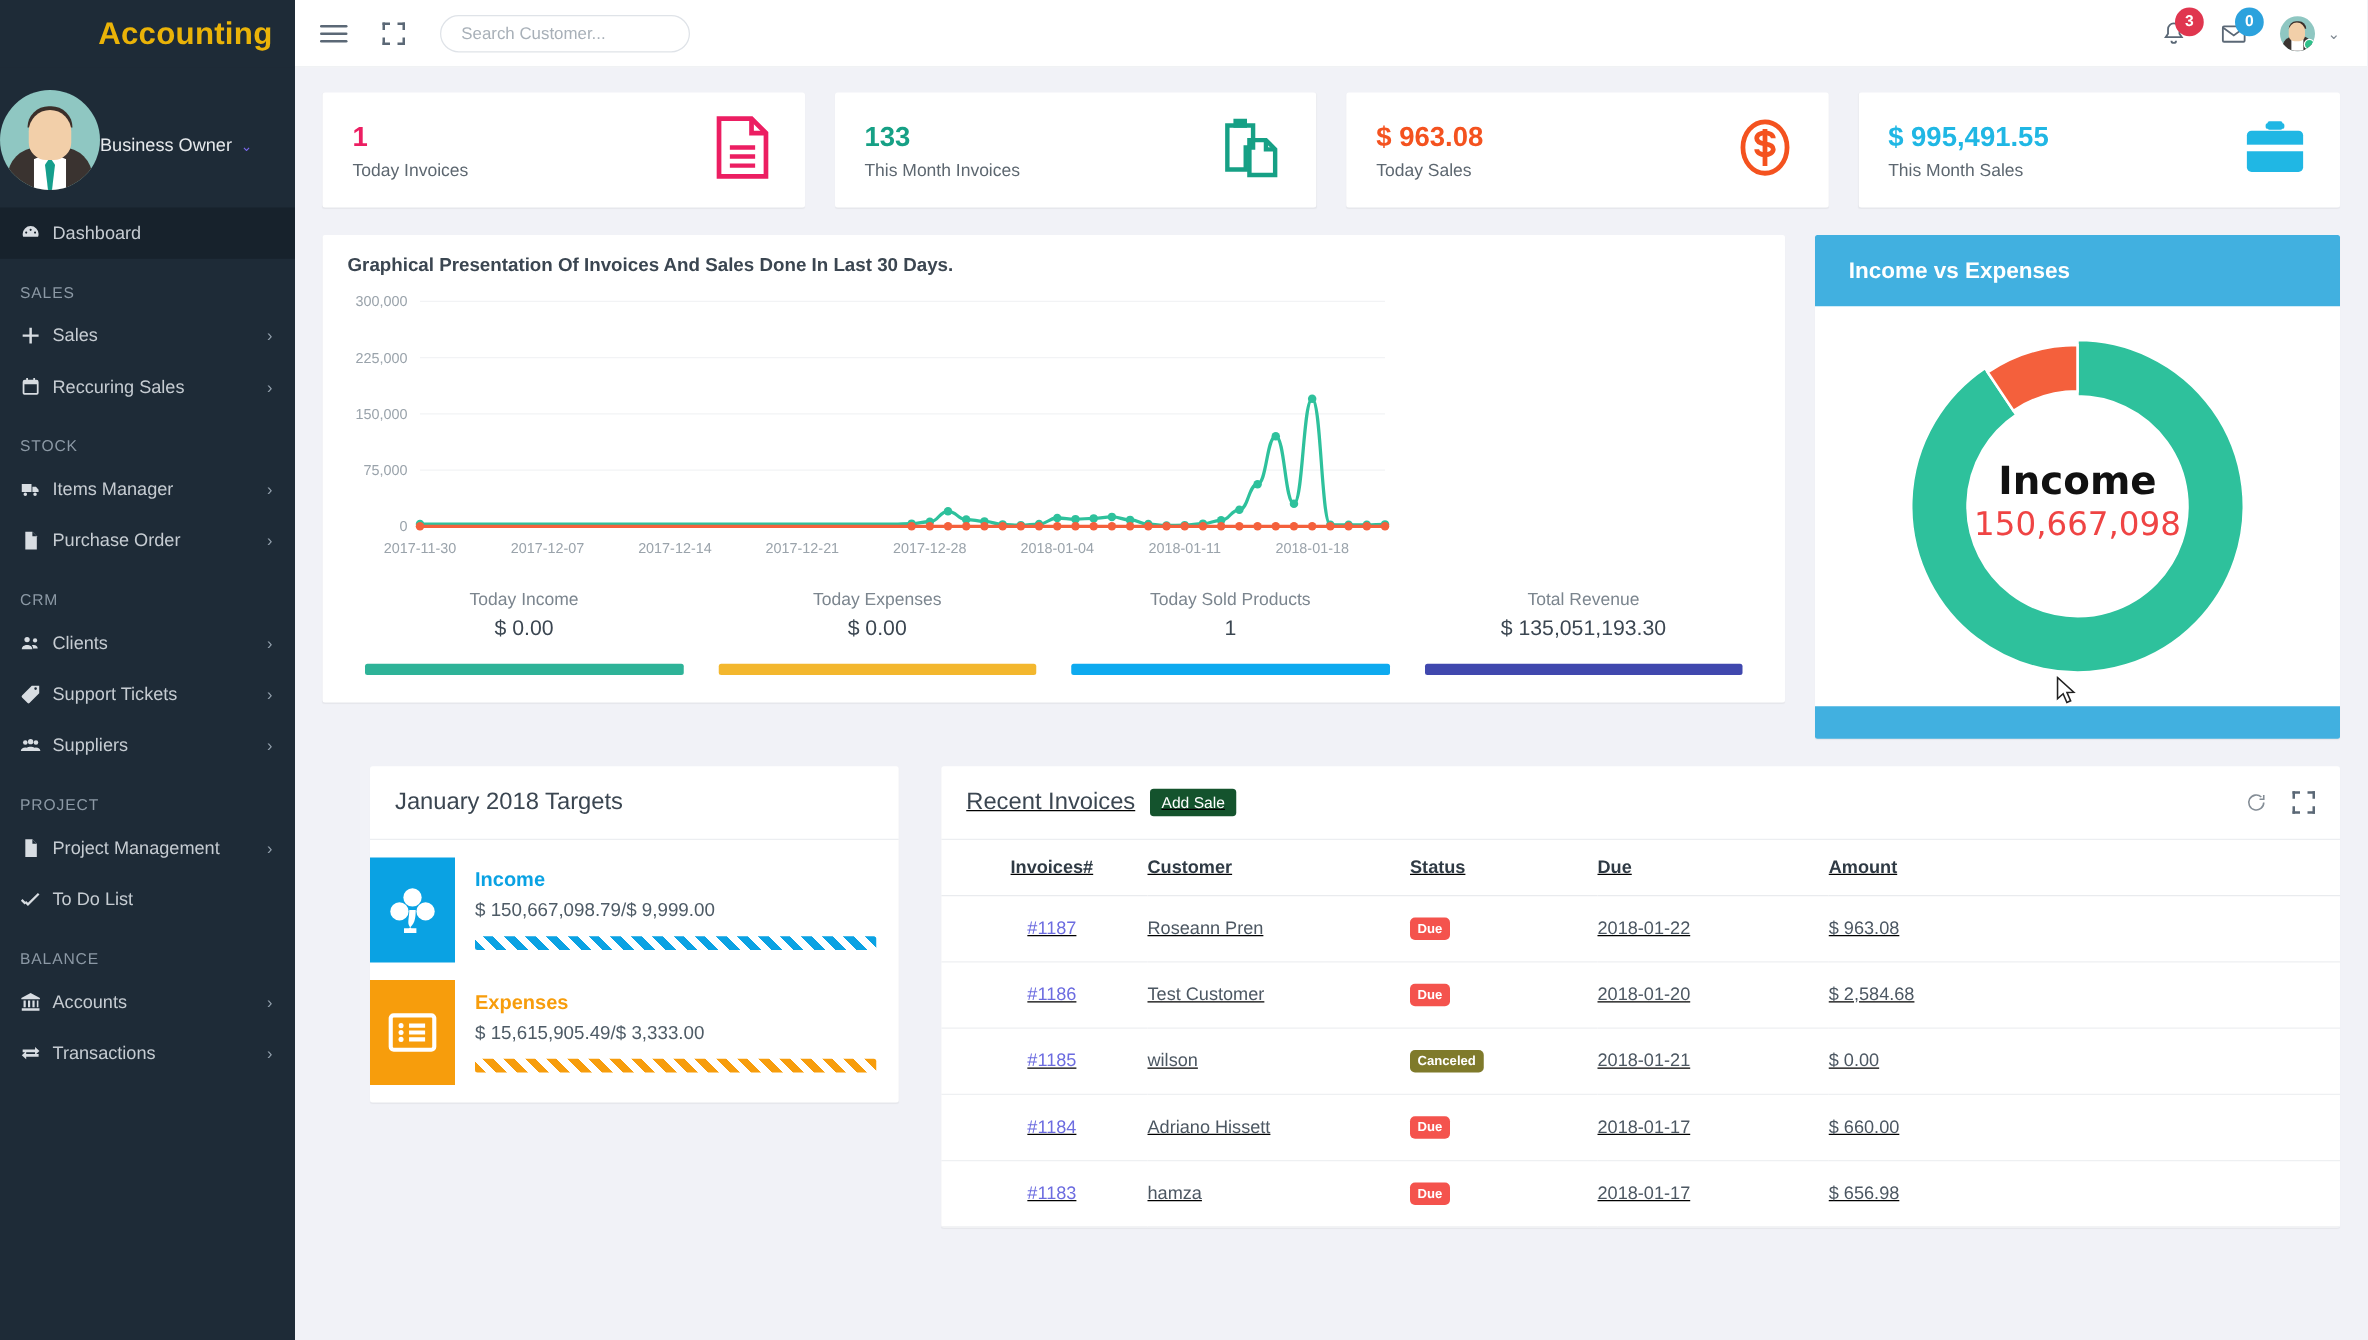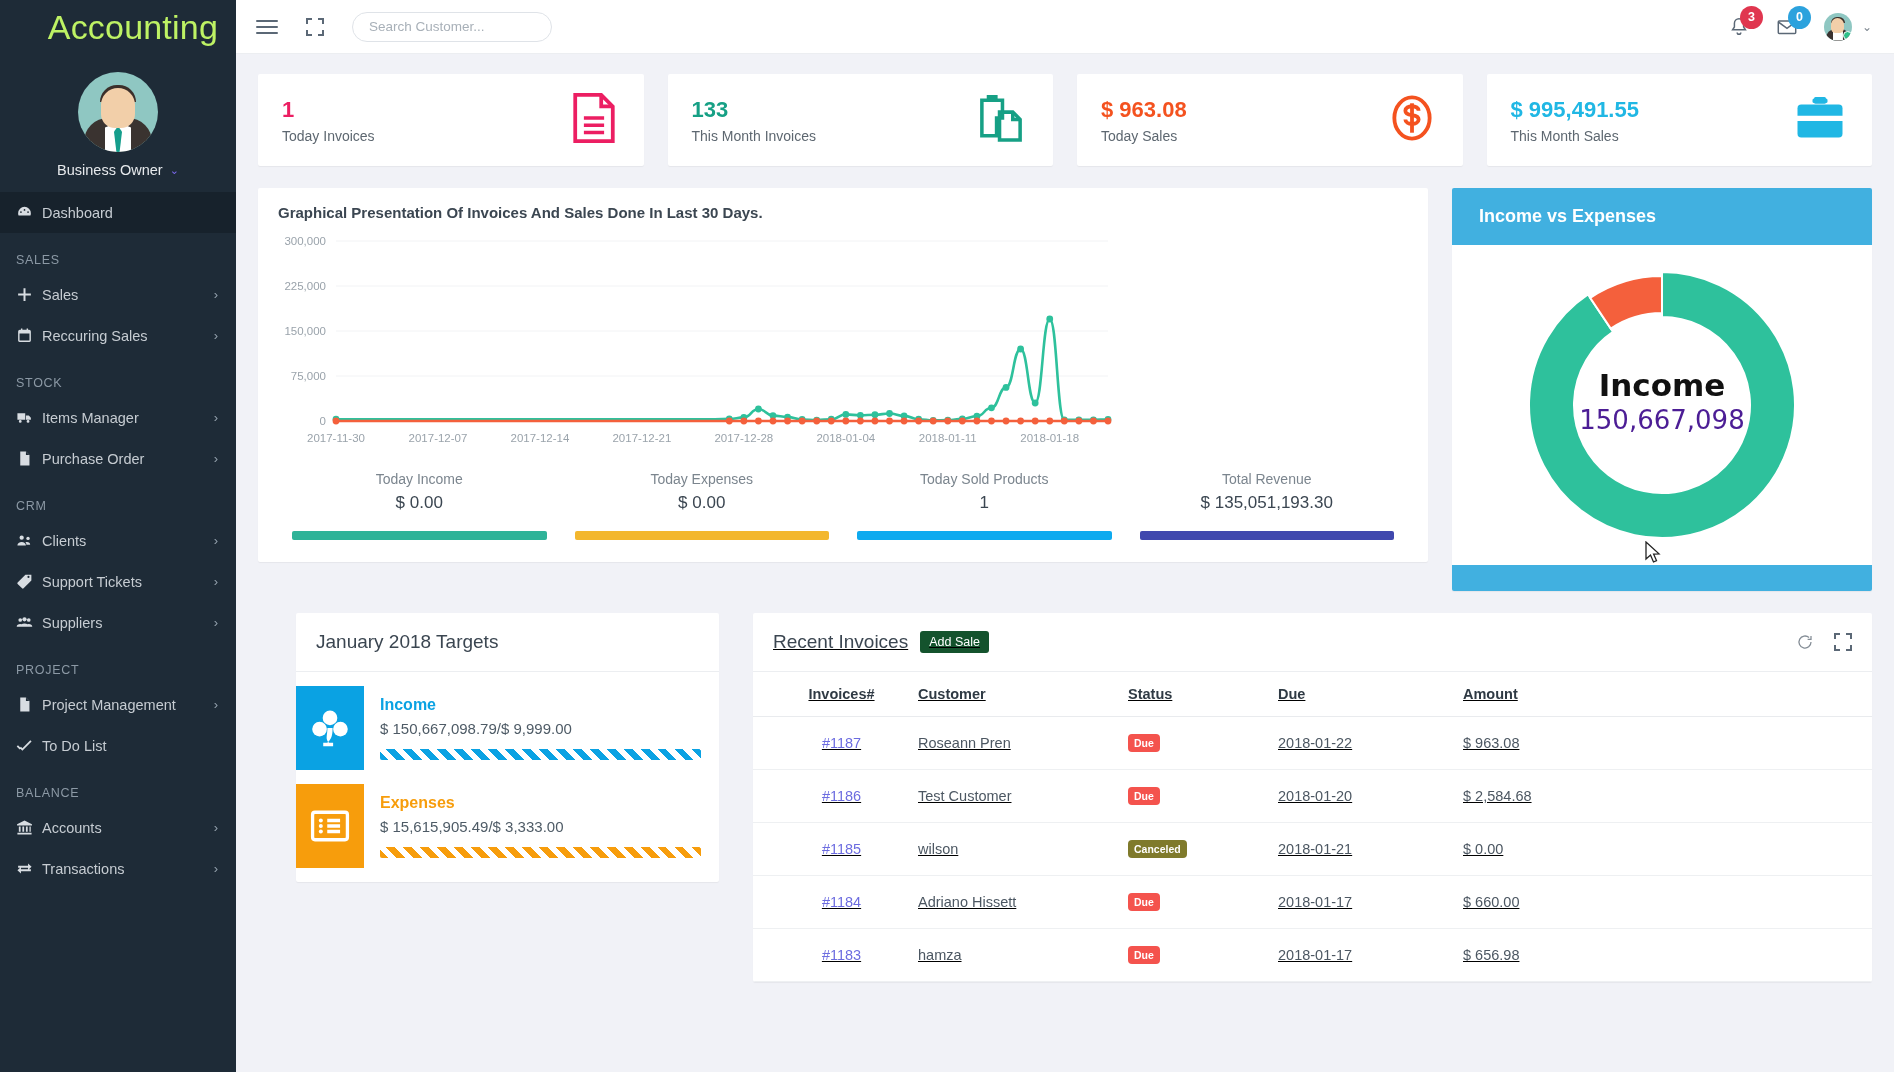--- a/index.html
+++ b/index.html
@@ -19,25 +19,25 @@
     overflow: hidden;
     position: relative;
   }
   .brand {
     height: 54px;
     display: flex; align-items: center; justify-content: flex-end;
     padding-right: 18px;
     background: #1e2b37;
   }
   .brand-title {
-    color: #bef264; font-size: 34px; font-weight: 400; letter-spacing: .2px;
+    color: #eab308; font-size: 25px; font-weight: 700; letter-spacing: .2px;
   }
   .profile {
     padding: 18px 0 14px 0;
-    display: flex; flex-direction: column; align-items: center;
+    display: flex; flex-direction: row; align-items: center;
     background: #1e2b37;
   }
   .avatar-lg {
     width: 80px; height: 80px; border-radius: 50%;
     background: #8fc7c2;
     position: relative; overflow: hidden;
   }
   .avatar-lg .head {
     position: absolute; width: 34px; height: 40px; border-radius: 17px 17px 14px 14px;
     background: #f2cfa9; left: 23px; top: 16px;
@@ -161,21 +161,21 @@
     flex: 0 0 420px; background: #41b0e0; border-radius: 2px;
     box-shadow: 0 1px 1px rgba(0,0,0,.05); padding-bottom: 26px;
   }
   .donut-title { font-size: 18px; font-weight: 700; color: #fff; padding: 18px 27px; }
   .donut-body { background: #fff; height: 320px; position: relative; }
   .donut-center {
     position: absolute; left: 0; right: 0; top: 50%; transform: translateY(-56%);
     text-align: center; pointer-events: none;
   }
   .donut-center .t1 { font-size: 31px; font-weight: 800; color: #111; font-family:"DejaVu Sans", sans-serif; }
-  .donut-center .t2 { font-size: 26px; color: #4c1d95; margin-top: 2px; font-family:"DejaVu Sans", sans-serif;}
+  .donut-center .t2 { font-size: 26px; color: #ef4444; margin-top: 2px; font-family:"DejaVu Sans", sans-serif;}
   .cursor-arrow { position: absolute; left: 193px; top: 296px; }
 
   
   .bot-row { display: flex; gap: 34px; margin-top: 22px; align-items: flex-start; margin-left: 38px; }
   .targets-card {
     flex: 0 0 423px; background: #fff; border-radius: 2px;
     box-shadow: 0 1px 1px rgba(0,0,0,.05);
   }
   .panel-head {
     padding: 18px 20px; font-size: 19px; color: #3b4651; font-weight: 400;

